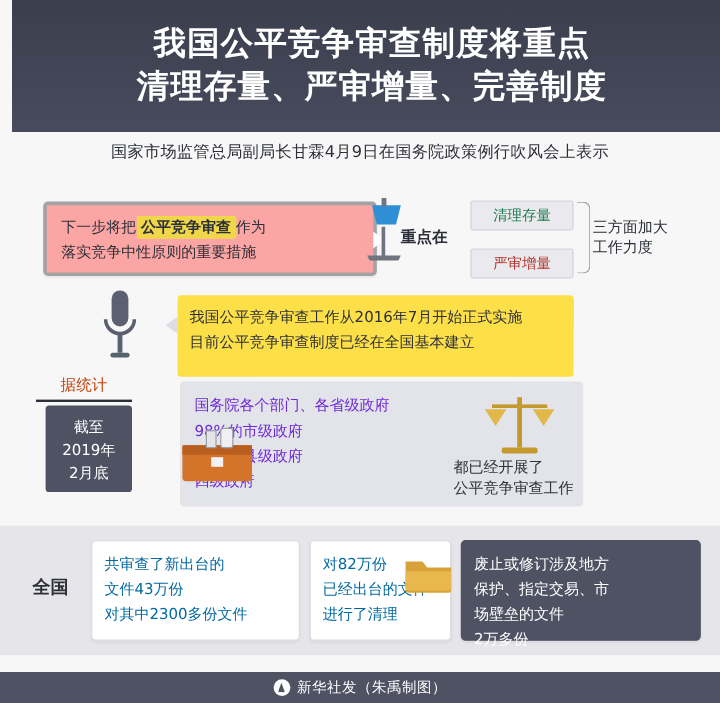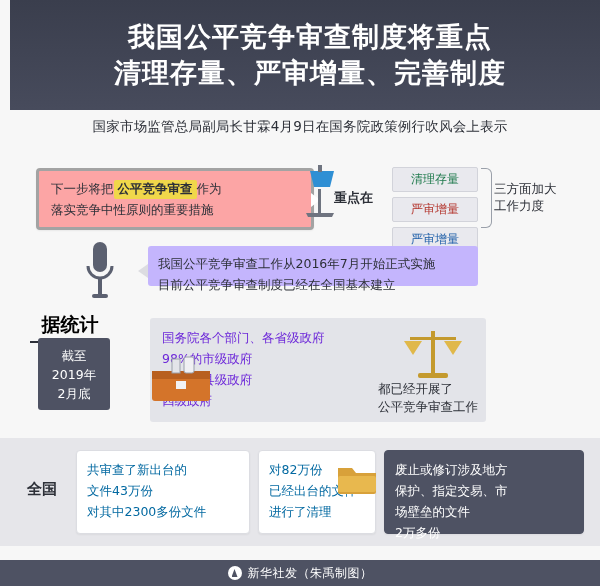--- a/index.html
+++ b/index.html
@@ -113,21 +113,21 @@
     left: 392px; top: 167px;
     width: 86px;
   }
   .chip {
     background: #e9e9ee;
     border: 1px solid #d2d3da;
     color: #2d3038;
     font-size: 12px;
     text-align: center;
     padding: 3px 2px;
-    margin-bottom: 5px;
+    margin-bottom: 15px;
     border-radius: 2px;
     white-space: nowrap;
   }
   .chip.green { color: #1f7a4d; }
   .chip.red   { color: #b3342c; }
   .chip.blue  { color: #1f5fa8; }
   .brace {
     position: absolute;
     left: 481px; top: 168px;
     width: 10px; height: 58px;
@@ -146,22 +146,22 @@
   
   .mic {
     position: absolute;
     left: 82px; top: 238px;
     width: 36px; height: 68px;
   }
   .statement {
     position: absolute;
     left: 148px; top: 246px;
     width: 330px;
-    height: 40px;
-    background: #c4b5fd;
+    height: 68px;
+    background: #fde047;
     border-radius: 3px;
   }
   .statement:before {
     content: "";
     position: absolute;
     left: -10px; top: 18px;
     width: 0; height: 0;
     border-top: 7px solid transparent;
     border-bottom: 7px solid transparent;
     border-right: 10px solid #dcdce1;
@@ -173,23 +173,23 @@
   .statement .s2 {
     position: absolute; left: 10px; top: 31px;
     font-size: 12.5px; color: #2d3038; white-space: nowrap;
   }
   
   .stat-tag {
     position: absolute;
     left: 30px; top: 312px;
     width: 80px;
     text-align: center;
-    font-size: 19px;
-    font-weight: bold;
-    color: #000000;
+    font-size: 13px;
+    font-weight: normal;
+    color: #c2410c;
     border-bottom: 2px solid #2d3038;
     padding-bottom: 3px;
   }
   .date-box {
     position: absolute;
     left: 38px; top: 338px;
     width: 72px; height: 72px;
     background: #4e5263;
     color: #ffffff;
     border-radius: 3px;

